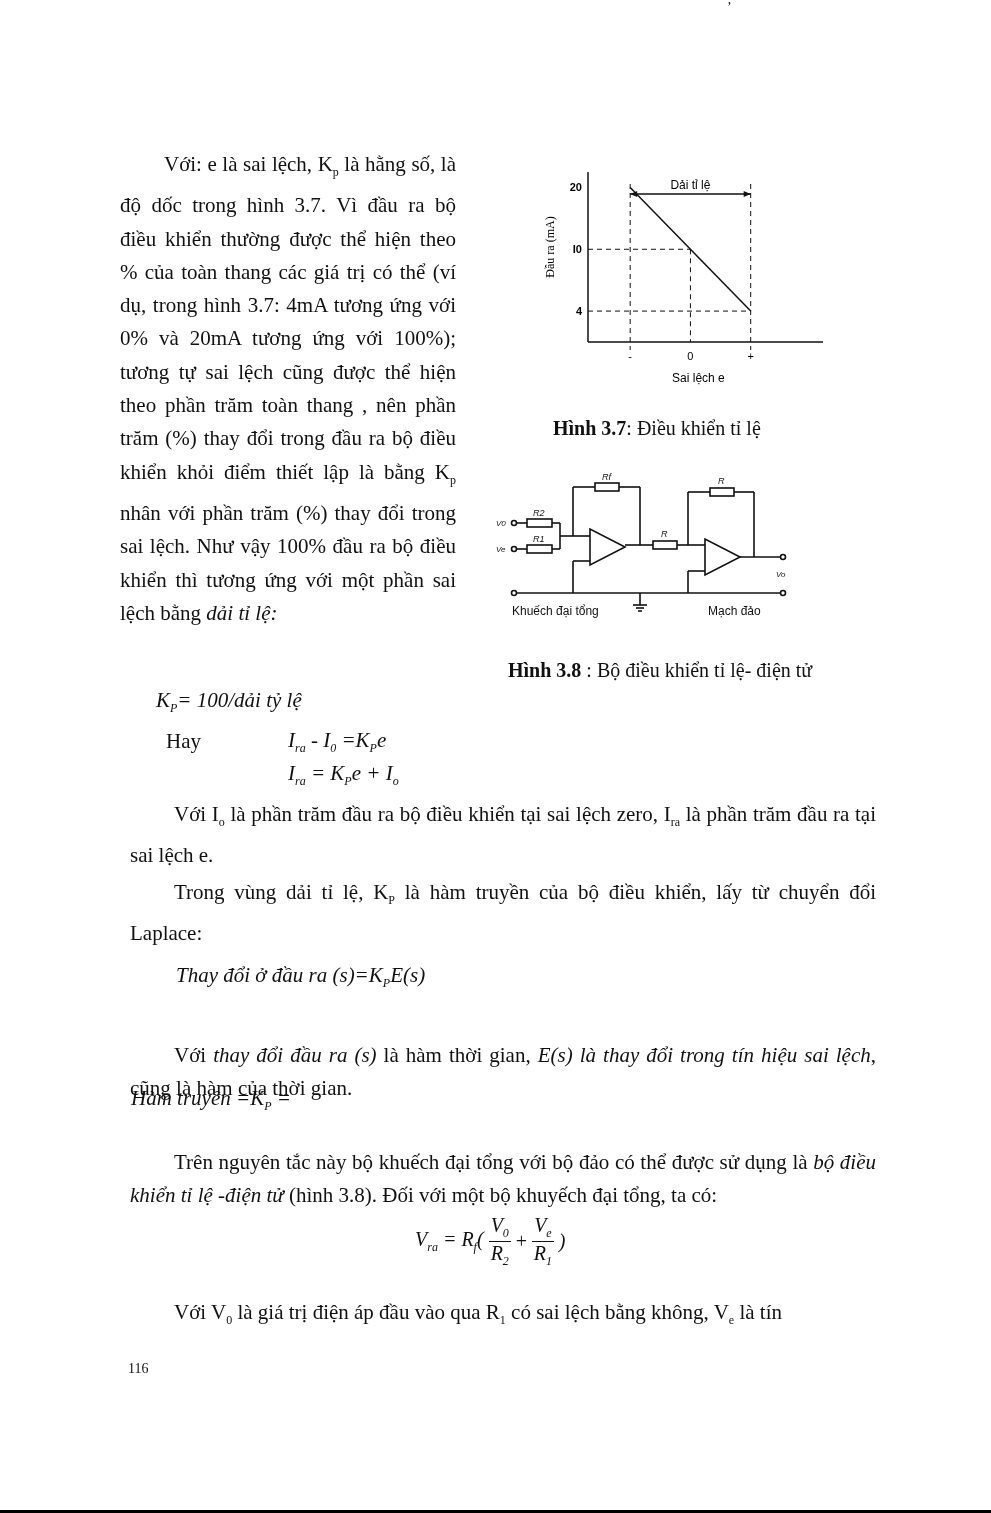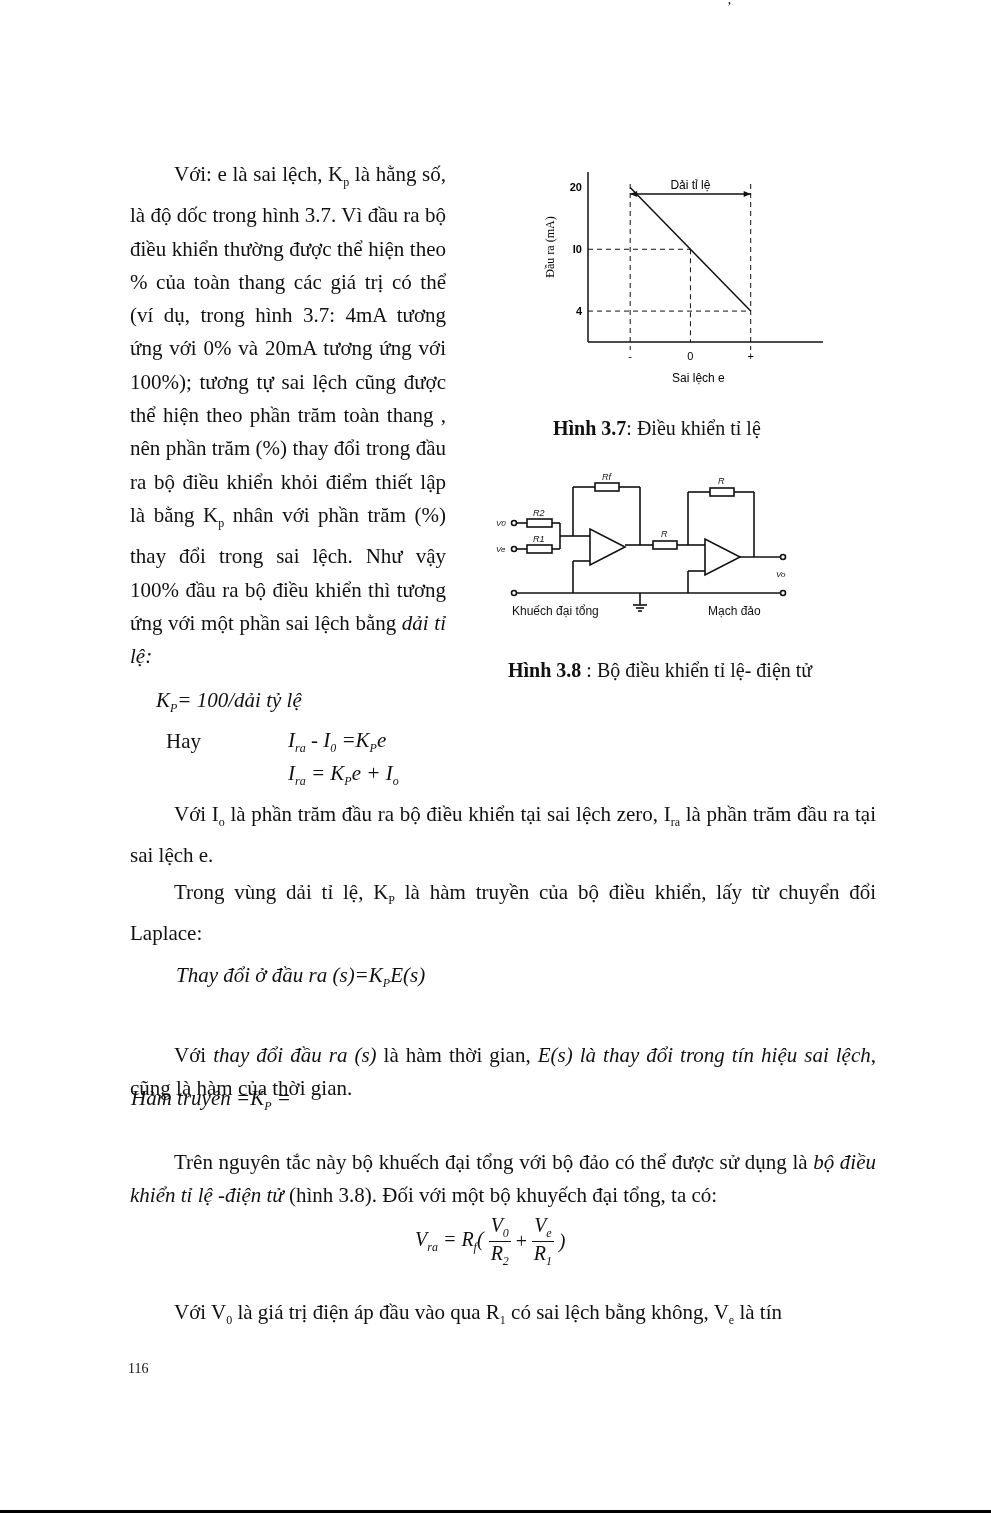--- a/index.html
+++ b/index.html
@@ -1,21 +1,21 @@
 <!DOCTYPE html>
 <html><head>
 <meta charset="utf-8">
 <style>
   html, body { margin: 0; padding: 0; background: #ffffff; }
   body { width: 991px; height: 1513px; position: relative; overflow: hidden;
          font-family: "Liberation Serif", "DejaVu Serif", serif; color: #111; }
   .abs { position: absolute; }
   .para { font-size: 21px; line-height: 33.3px; }
   .col-text { left: 118px; top: 146px; width: 340px; text-align: justify; }
-  .col-text p { margin: 12px; }
+  .col-text p { margin: 2px; }
   .indent { text-indent: 44px; }
   .it { font-style: italic; }
   .eq { font-size: 21px; font-style: italic; }
   .sub { font-size: 12px; vertical-align: -5px; font-style: normal; }
   .subi { font-size: 12px; vertical-align: -5px; }
   .full { left: 130px; width: 746px; text-align: justify; }
   .caption { font-size: 20px; }
   .caption b { font-weight: bold; }
   .frac { display: inline-block; vertical-align: middle; text-align: center; }
   .frac .num { display: block; border-bottom: 1.5px solid #111; padding: 0 2px; }

